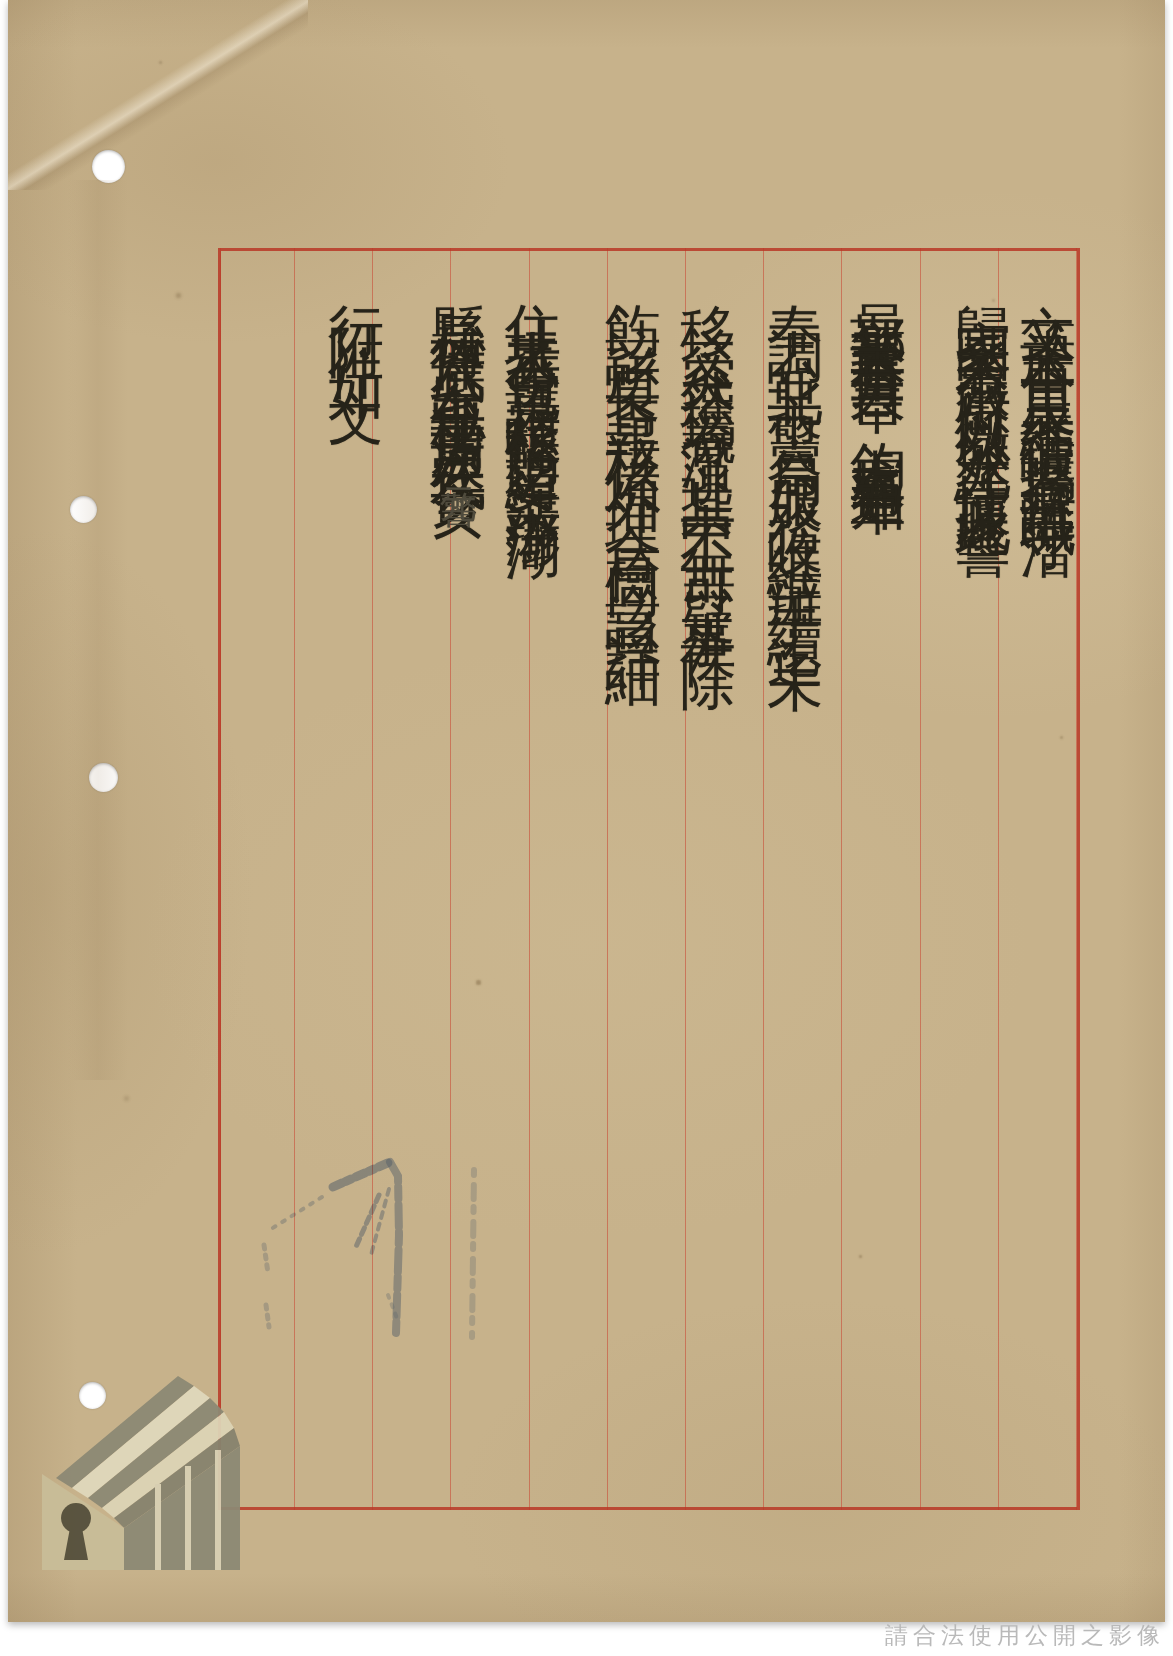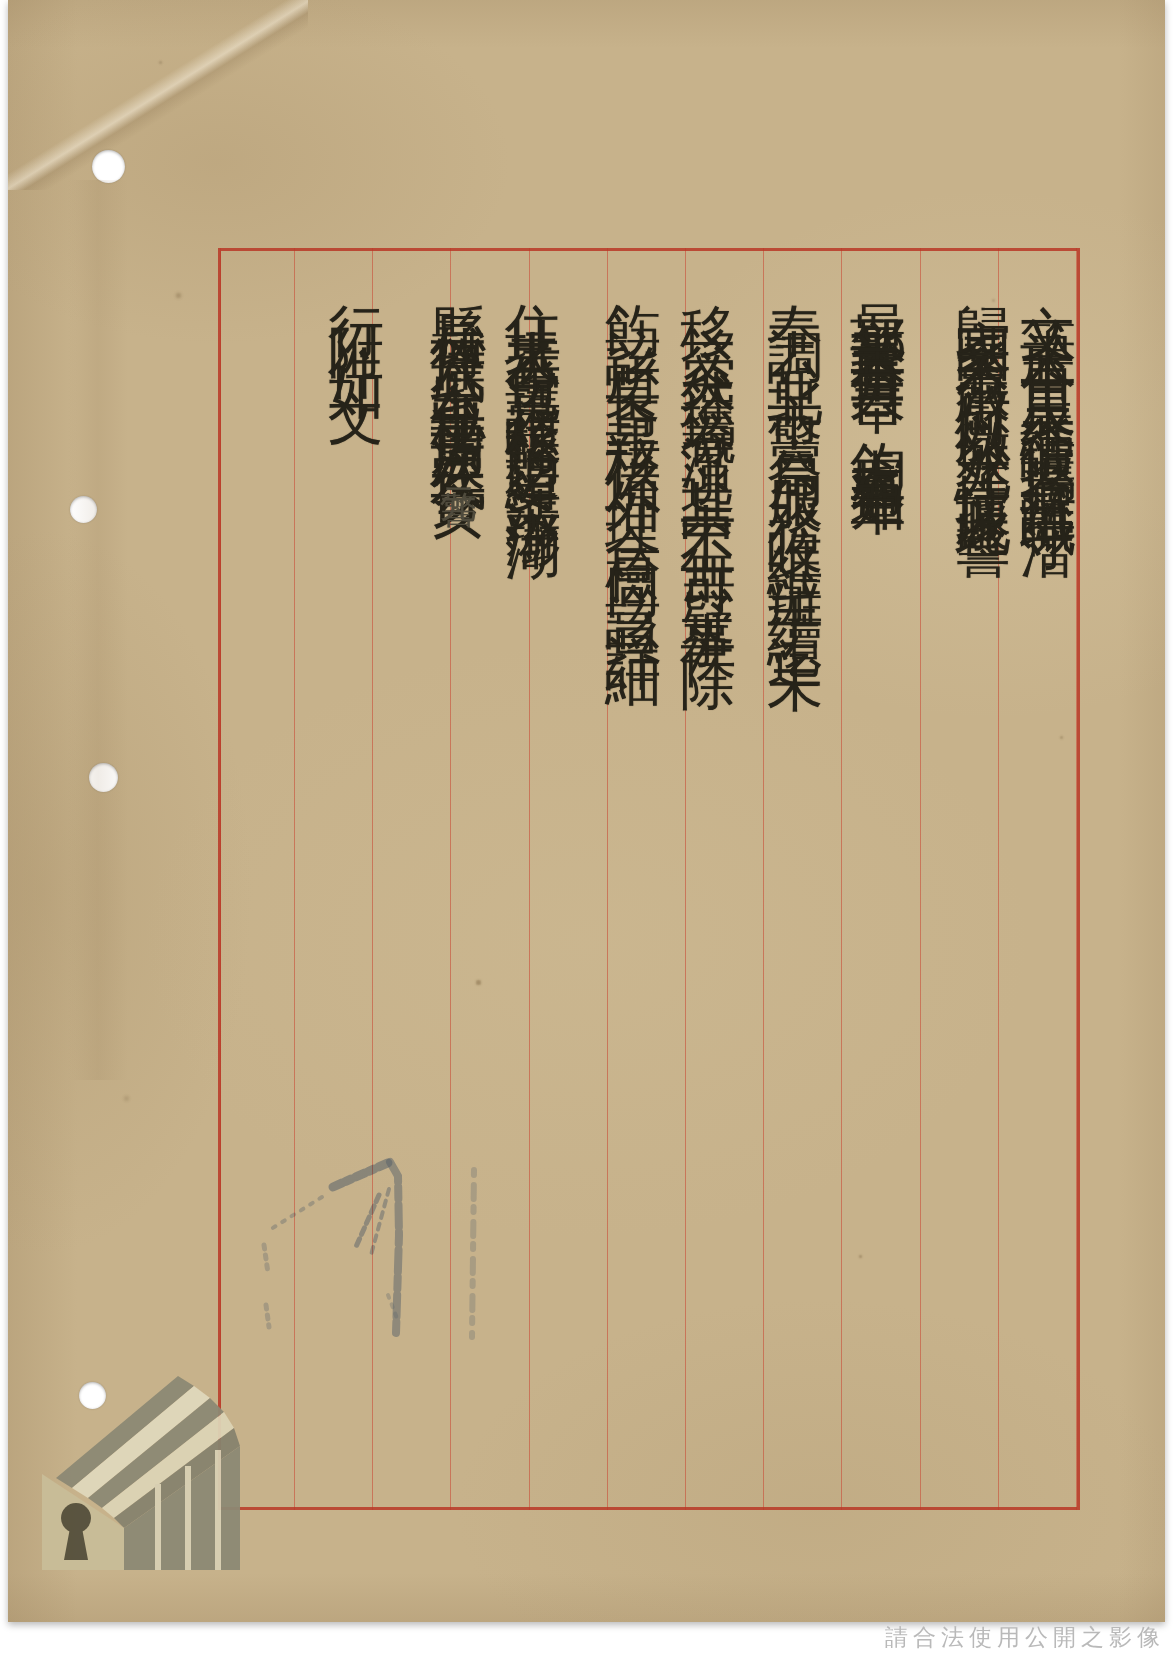--- a/index.html
+++ b/index.html
@@ -59,21 +59,21 @@
   .c7{left:493px;letter-spacing:13px;}
   .c8{left:418px;letter-spacing:11px;}
   .c8 .note{font-size:38px;letter-spacing:5px;color:#4f4b3d;margin-inline-start:10px;}
   .c9{left:316px;letter-spacing:21px;}
   
   .stamp{position:absolute;left:230px;top:1075px;mix-blend-mode:multiply;opacity:.75;}
   
   .logo{position:absolute;left:20px;top:1366px;opacity:.95;}
   
   .watermark{position:absolute;right:8px;top:1622px;width:460px;height:30px;
-    font-family:Liberation Sans, sans-serif;font-size:23px;line-height:30px;color:#b9b9b9;
+    font-family:Liberation Mono, monospace;font-size:23px;line-height:30px;color:#b9b9b9;
     letter-spacing:5px;text-align:right;}
 </style>
 </head>
 <body>
 
 <div class="canvas">
 
   <div class="paper">
 
     <div class="foxing"></div>

